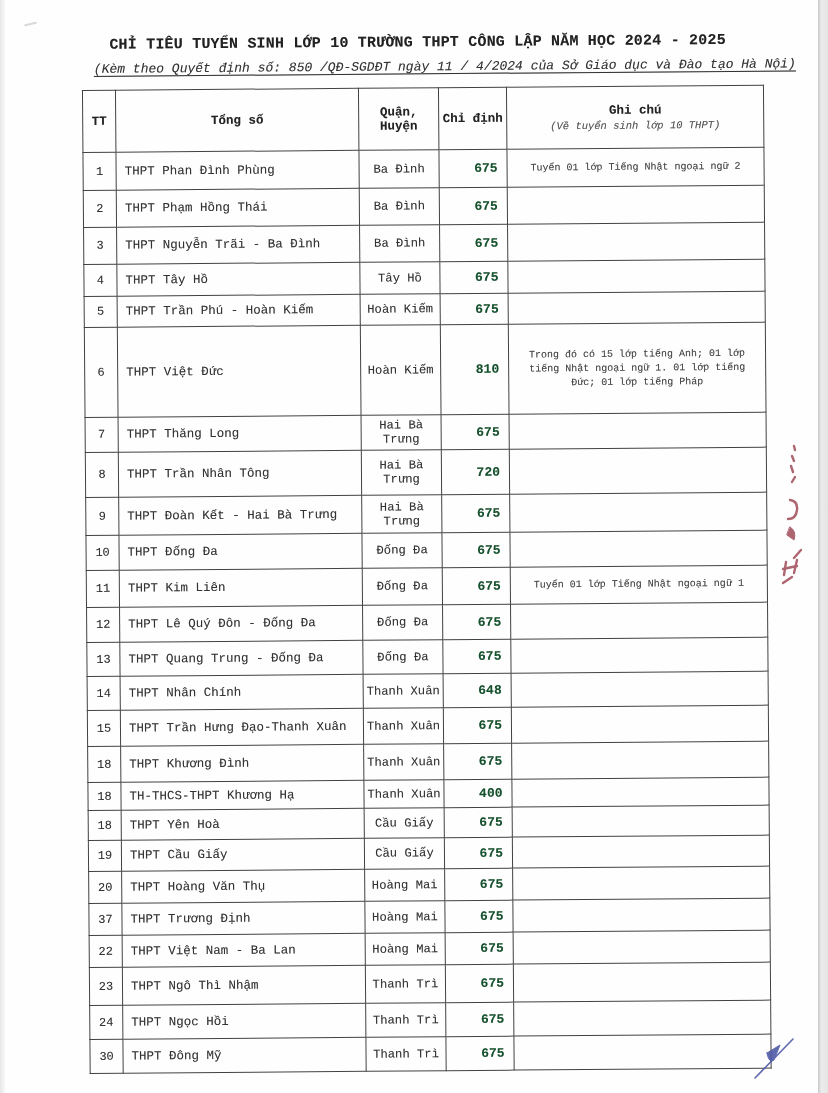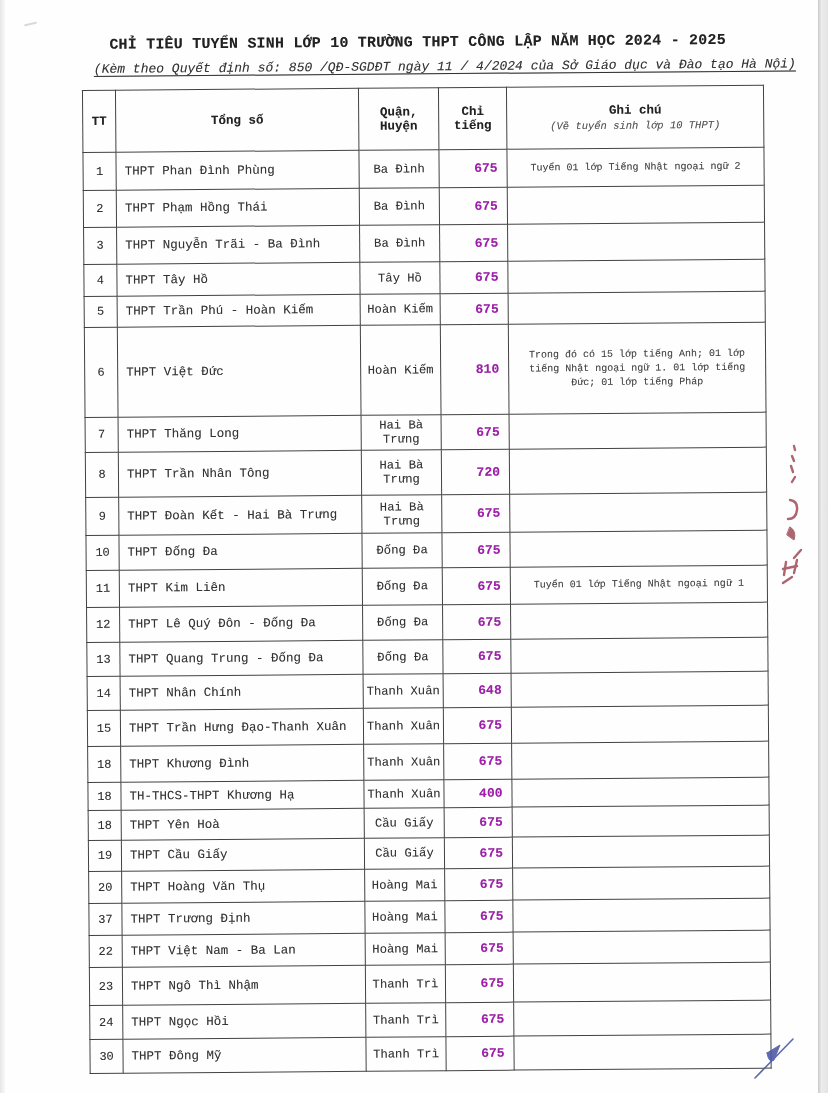--- a/index.html
+++ b/index.html
@@ -35,21 +35,21 @@
   .title,.subtitle,th,td { text-shadow:0 0 .5px rgba(60,60,60,.35); }
 
   thead tr { height:62px; }
   th { font-weight:bold; font-size:12.5px; text-align:center; vertical-align:middle; color:#222; }
   .note-sub { font-weight:normal; font-style:italic; font-size:10.5px; color:#555; margin-top:2px; }
 
   td { font-size:12.5px; color:#333; vertical-align:middle; }
   .c-tt       { text-align:center; font-size:12px; }
   .c-name     { padding-left:8px; }
   .c-district { text-align:center; font-size:12.2px; }
-  .c-quota    { text-align:right; padding-right:9px; font-weight:bold; font-size:13px; color:#a21caf; }
+  .c-quota    { text-align:right; padding-right:9px; font-weight:bold; font-size:13px; color:#14532d; }
   .c-note     { text-align:center; font-size:10px; color:#454545; padding:0 14px; line-height:1.4; }
 
   
   tbody tr { height:34px; }
   tbody tr:nth-child(1){height:38px} tbody tr:nth-child(2){height:37px}
   tbody tr:nth-child(3){height:37px} tbody tr:nth-child(4){height:32px}
   tbody tr:nth-child(5){height:31px} tbody tr:nth-child(6){height:90px}
   tbody tr:nth-child(7){height:35px} tbody tr:nth-child(8){height:45px}
   tbody tr:nth-child(9){height:38px} tbody tr:nth-child(10){height:35px}
   tbody tr:nth-child(11){height:37px} tbody tr:nth-child(12){height:35px}
@@ -78,21 +78,21 @@
           <col style="width:243px">
           <col style="width:80px">
         <col style="width:68px">
           <col style="width:257px">
       </colgroup>
       <thead>
         <tr>
           <th>TT</th>
           <th>Tổng số</th>
           <th>Quận, Huyện</th>
-          <th>Chỉ tiếng</th>
+          <th>Chỉ định</th>
           <th>
             <div>Ghi chú</div>
             <div class="note-sub">(Về tuyển sinh lớp 10 THPT)</div>
           </th>
         </tr>
       </thead>
       <tbody id="rows">
           <tr>
             <td class="c-tt">1</td>
             <td class="c-name">THPT Phan Đình Phùng</td>

